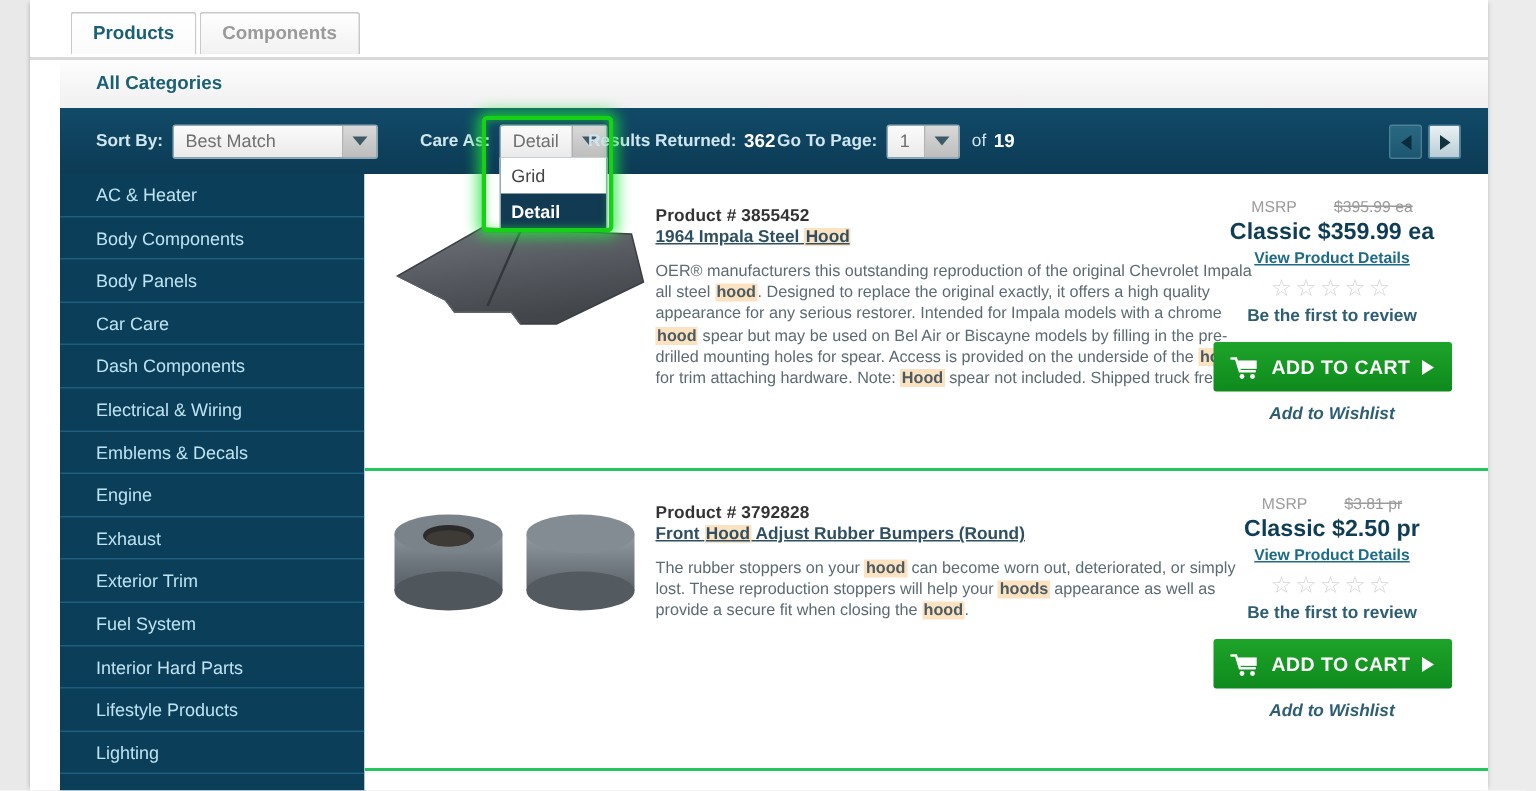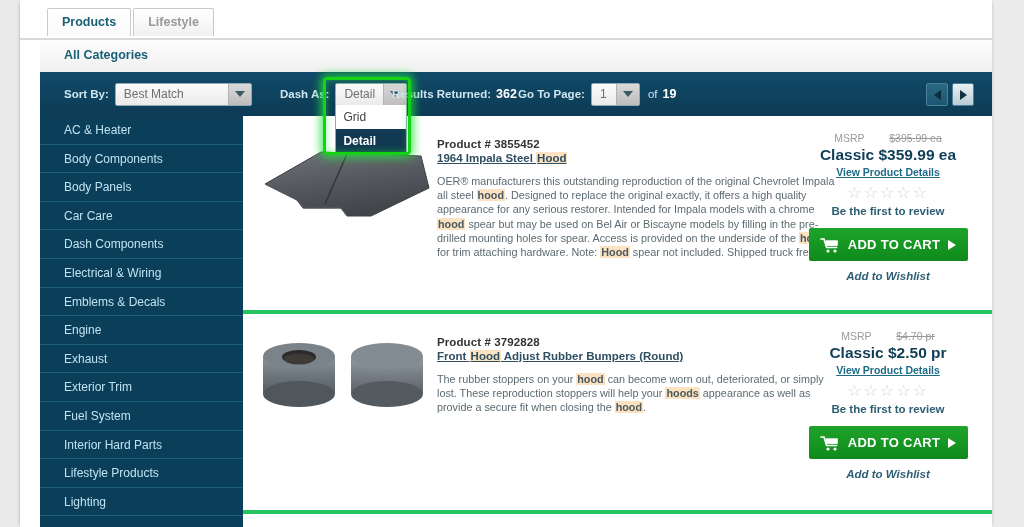--- a/index.html
+++ b/index.html
@@ -76,21 +76,21 @@
 
   
   .sidebar{position:absolute;left:20px;top:116px;width:203px;height:411px;background:#0b3e59;
            border-right:1px solid #bcc9d0;}
   .cat{height:28.6px;line-height:28.6px;padding-left:24px;font-size:12px;color:#bfe3f2;
        border-bottom:1px solid #1d5d7d;box-sizing:border-box;}
 
   
   .results{position:absolute;left:223px;top:116px;width:749px;height:411px;background:#ffffff;overflow:hidden;}
   .prod{position:relative;width:749px;box-sizing:border-box;padding:14px 0 0 0;
-        border-bottom:4px solid #22c55e;background:#ffffff;}
+        border-bottom:2px solid #22c55e;background:#ffffff;}
   .prod .imgcell{position:absolute;left:8px;top:14px;width:185px;height:150px;}
   .prod .info{position:absolute;left:194px;top:22px;width:400px;}
   .ptitle1{font-size:11.5px;font-weight:bold;color:#333333;letter-spacing:.1px;}
   .ptitle2{font-size:11.5px;font-weight:bold;color:#2f4f63;margin-top:2px;text-decoration:underline;}
   .pdesc{margin-top:10px;font-size:10.8px;line-height:14.2px;color:#5c6b72;text-align:left;}
   mark{background:#fbe2c0;color:inherit;padding:0 1px;}
   .ptitle2 mark{background:#fbe2c0;}
   .pdesc mark{font-weight:bold;color:#4a5a62;}
 
   
@@ -115,21 +115,21 @@
 
 <div class="page">
   <div class="outer-left"></div>
   <div class="outer-right"></div>
 
   <div class="shell">
 
     <div class="tabstrip">
       <div class="tabs">
         <div class="tab active">Products</div>
-        <div class="tab">Lifestyle</div>
+        <div class="tab">Components</div>
       </div>
       <div class="tabstrip-rule"></div>
     </div>
 
     <div class="crumbbar">
       <div class="lbl">All Categories</div>
     </div>
 
     <div class="toolbar">
 
@@ -137,21 +137,21 @@
         <span>Sort By:</span>
         <span class="sel" style="width:135px;">
           <span class="txt" style="flex:1;">Best Match</span>
           <span class="arrow">
               <i></i>
             </span>
         </span>
       </div>
 
       <div class="tb" style="left:240px;">
-        <span>Dash As:</span>
+        <span>Care As:</span>
         <span class="vaswrap">
           <span class="sel" style="width:70px;margin-left:6px;">
             <span class="txt" style="flex:1;">Detail</span>
             <span class="arrow">
                 <i></i>
               </span>
           </span>
           <span class="ddlist" style="left:6px;">
             <span class="opt" style="display:block;">Grid</span>
             <span class="opt sel-opt" style="display:block;font-weight:bold;">Detail</span>
@@ -281,21 +281,21 @@
           </svg>
         </div>
         <div class="info">
           <div class="ptitle1">Product # 3792828</div>
           <div class="ptitle2">Front <mark>Hood</mark> Adjust Rubber Bumpers (Round)</div>
           <div class="pdesc">The rubber stoppers on your <mark>hood</mark> can become worn out, deteriorated, or simply lost. These reproduction stoppers will help your <mark>hoods</mark> appearance as well as provide a secure fit when closing the <mark>hood</mark>.</div>
         </div>
         <div class="pricecol">
           <div class="msrp">
             <span>MSRP</span>
-            <s>$4.70 pr</s>
+            <s>$3.81 pr</s>
           </div>
           <div class="classic">Classic $2.50 pr</div>
           <a class="vpd" href="#">View Product Details</a>
           <div class="stars">☆☆☆☆☆</div>
           <div class="review">Be the first to review</div>
           <div class="cart">
             <svg width="20" height="16" viewBox="0 0 20 16">
               <path d="M1 2 L4 2 L6.6 10.5 L16.5 10.5" stroke="#ffffff" stroke-width="1.7" fill="none" stroke-linecap="round"></path>
               <rect x="5.4" y="3.3" width="12.4" height="5.6" fill="#ffffff"></rect>
               <circle cx="8" cy="14" r="1.6" fill="#ffffff"></circle>

